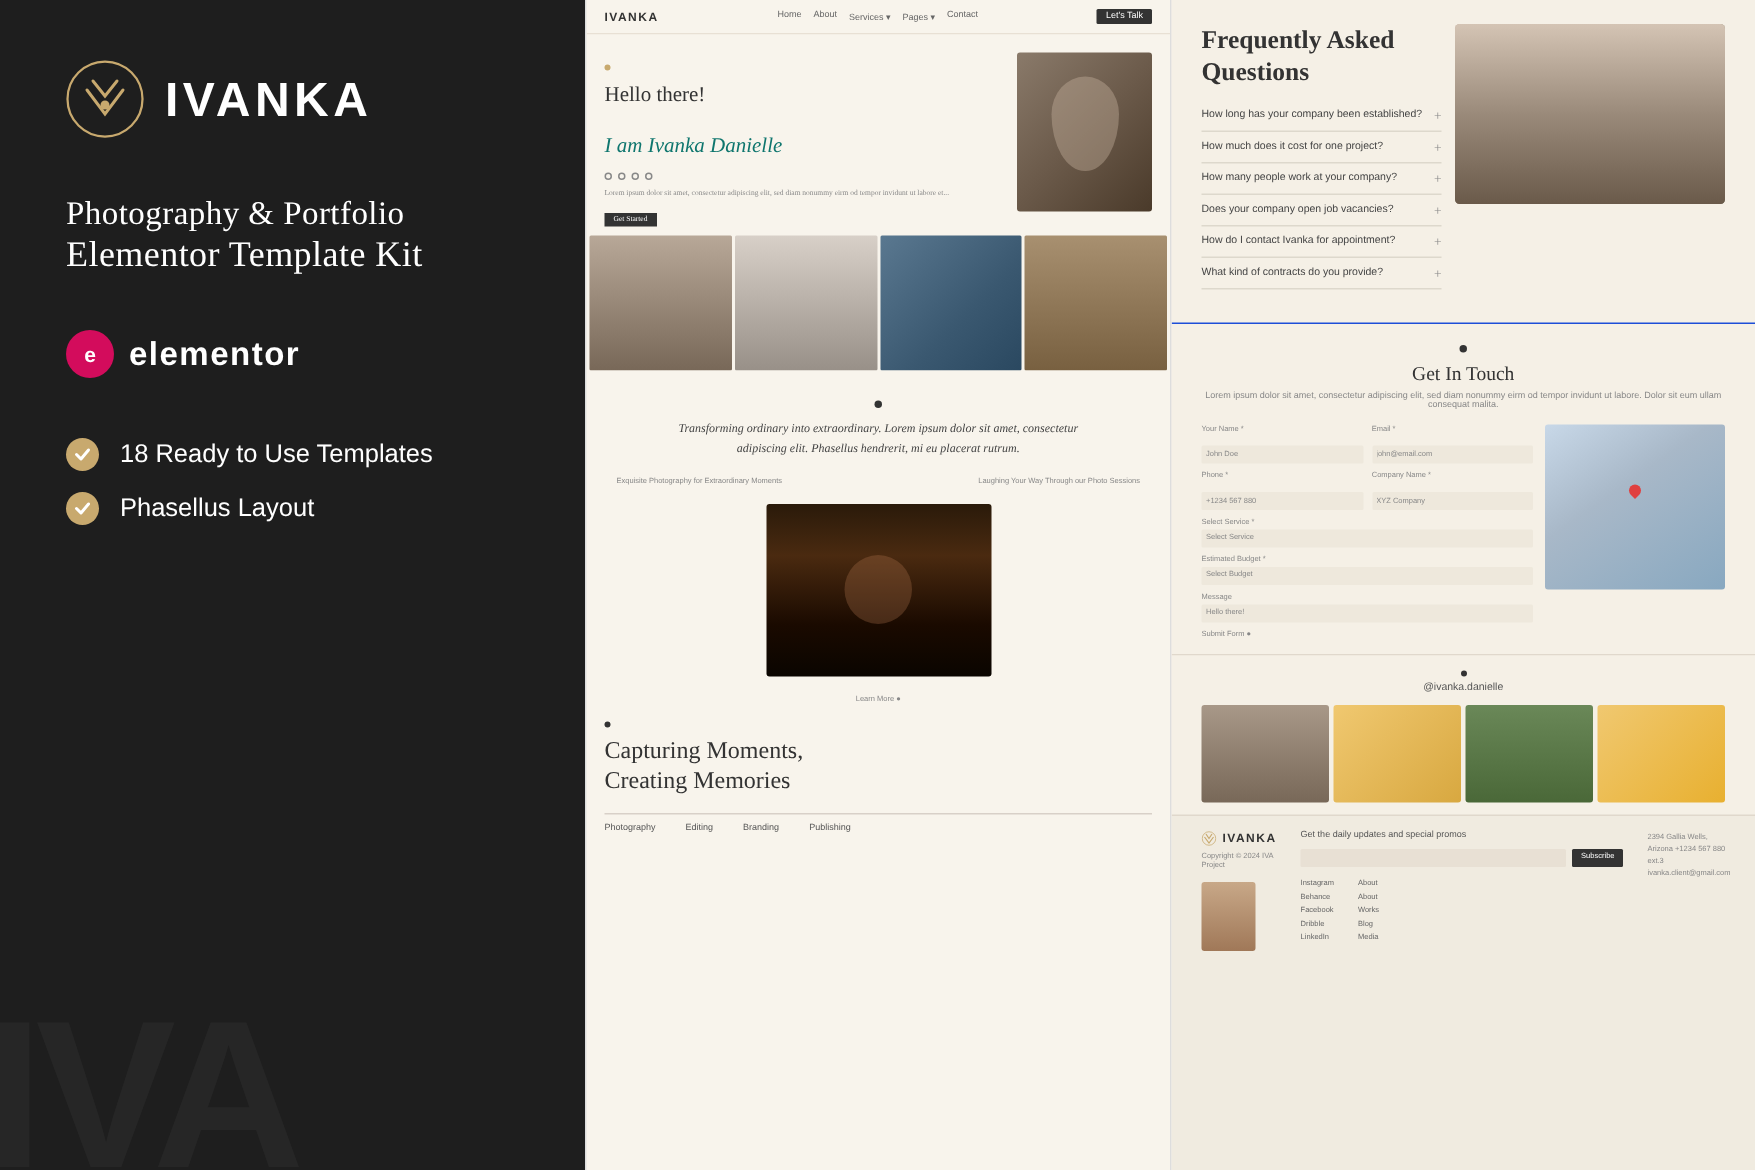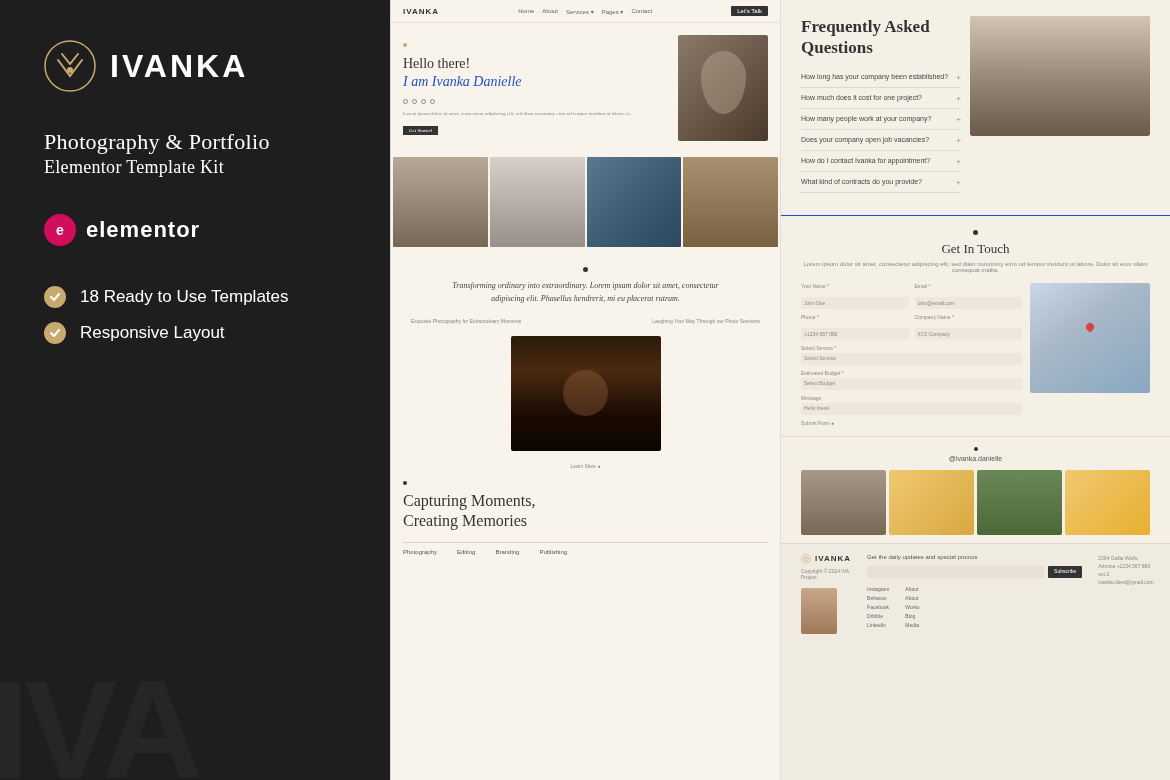--- a/index.html
+++ b/index.html
@@ -51,21 +51,21 @@
 
     .main-title {
       font-size: 22px;
       font-weight: 400;
       color: #ffffff;
       line-height: 1.3;
       letter-spacing: 0.3px;
     }
 
     .main-title-line2 {
-      font-size: 18px;
+      font-size: 24px;
       font-weight: 400;
       color: #ffffff;
       letter-spacing: 0.3px;
     }
 
     .elementor-badge {
       display: flex;
       align-items: center;
       gap: 10px;
       margin-bottom: 40px;
@@ -238,23 +238,24 @@
       font-size: 14px;
       font-weight: 400;
       color: #333;
       font-family: Georgia, serif;
       line-height: 1.3;
     }
 
     .hero-name {
       font-size: 14px;
       font-style: italic;
-      color: #1d4ed8;
+      color: #0f766e;
       font-family: Georgia, serif;
       line-height: 1.3;
+      margin-top: 16px;
     }
 
     .hero-social {
       display: flex;
       gap: 4px;
       margin-top: 8px;
     }
 
     .social-dot {
       width: 5px;
@@ -782,21 +783,21 @@
           </svg>
       </div>
       <span class="feature-text">18 Ready to Use Templates</span>
     </li>
     <li class="feature-item">
       <div class="check-icon">
         <svg viewBox="0 0 12 12" fill="none">
             <path d="M2 6L5 9L10 3" stroke="white" stroke-width="2" stroke-linecap="round" stroke-linejoin="round"></path>
           </svg>
       </div>
-      <span class="feature-text">Responsive Layout</span>
+      <span class="feature-text">Phasellus Layout</span>
     </li>
   </ul>
 
   <div class="watermark">IVA</div>
 </div>
 
 <div class="right-panel">
 
   <div class="center-col">
     <div class="website-mockup">

